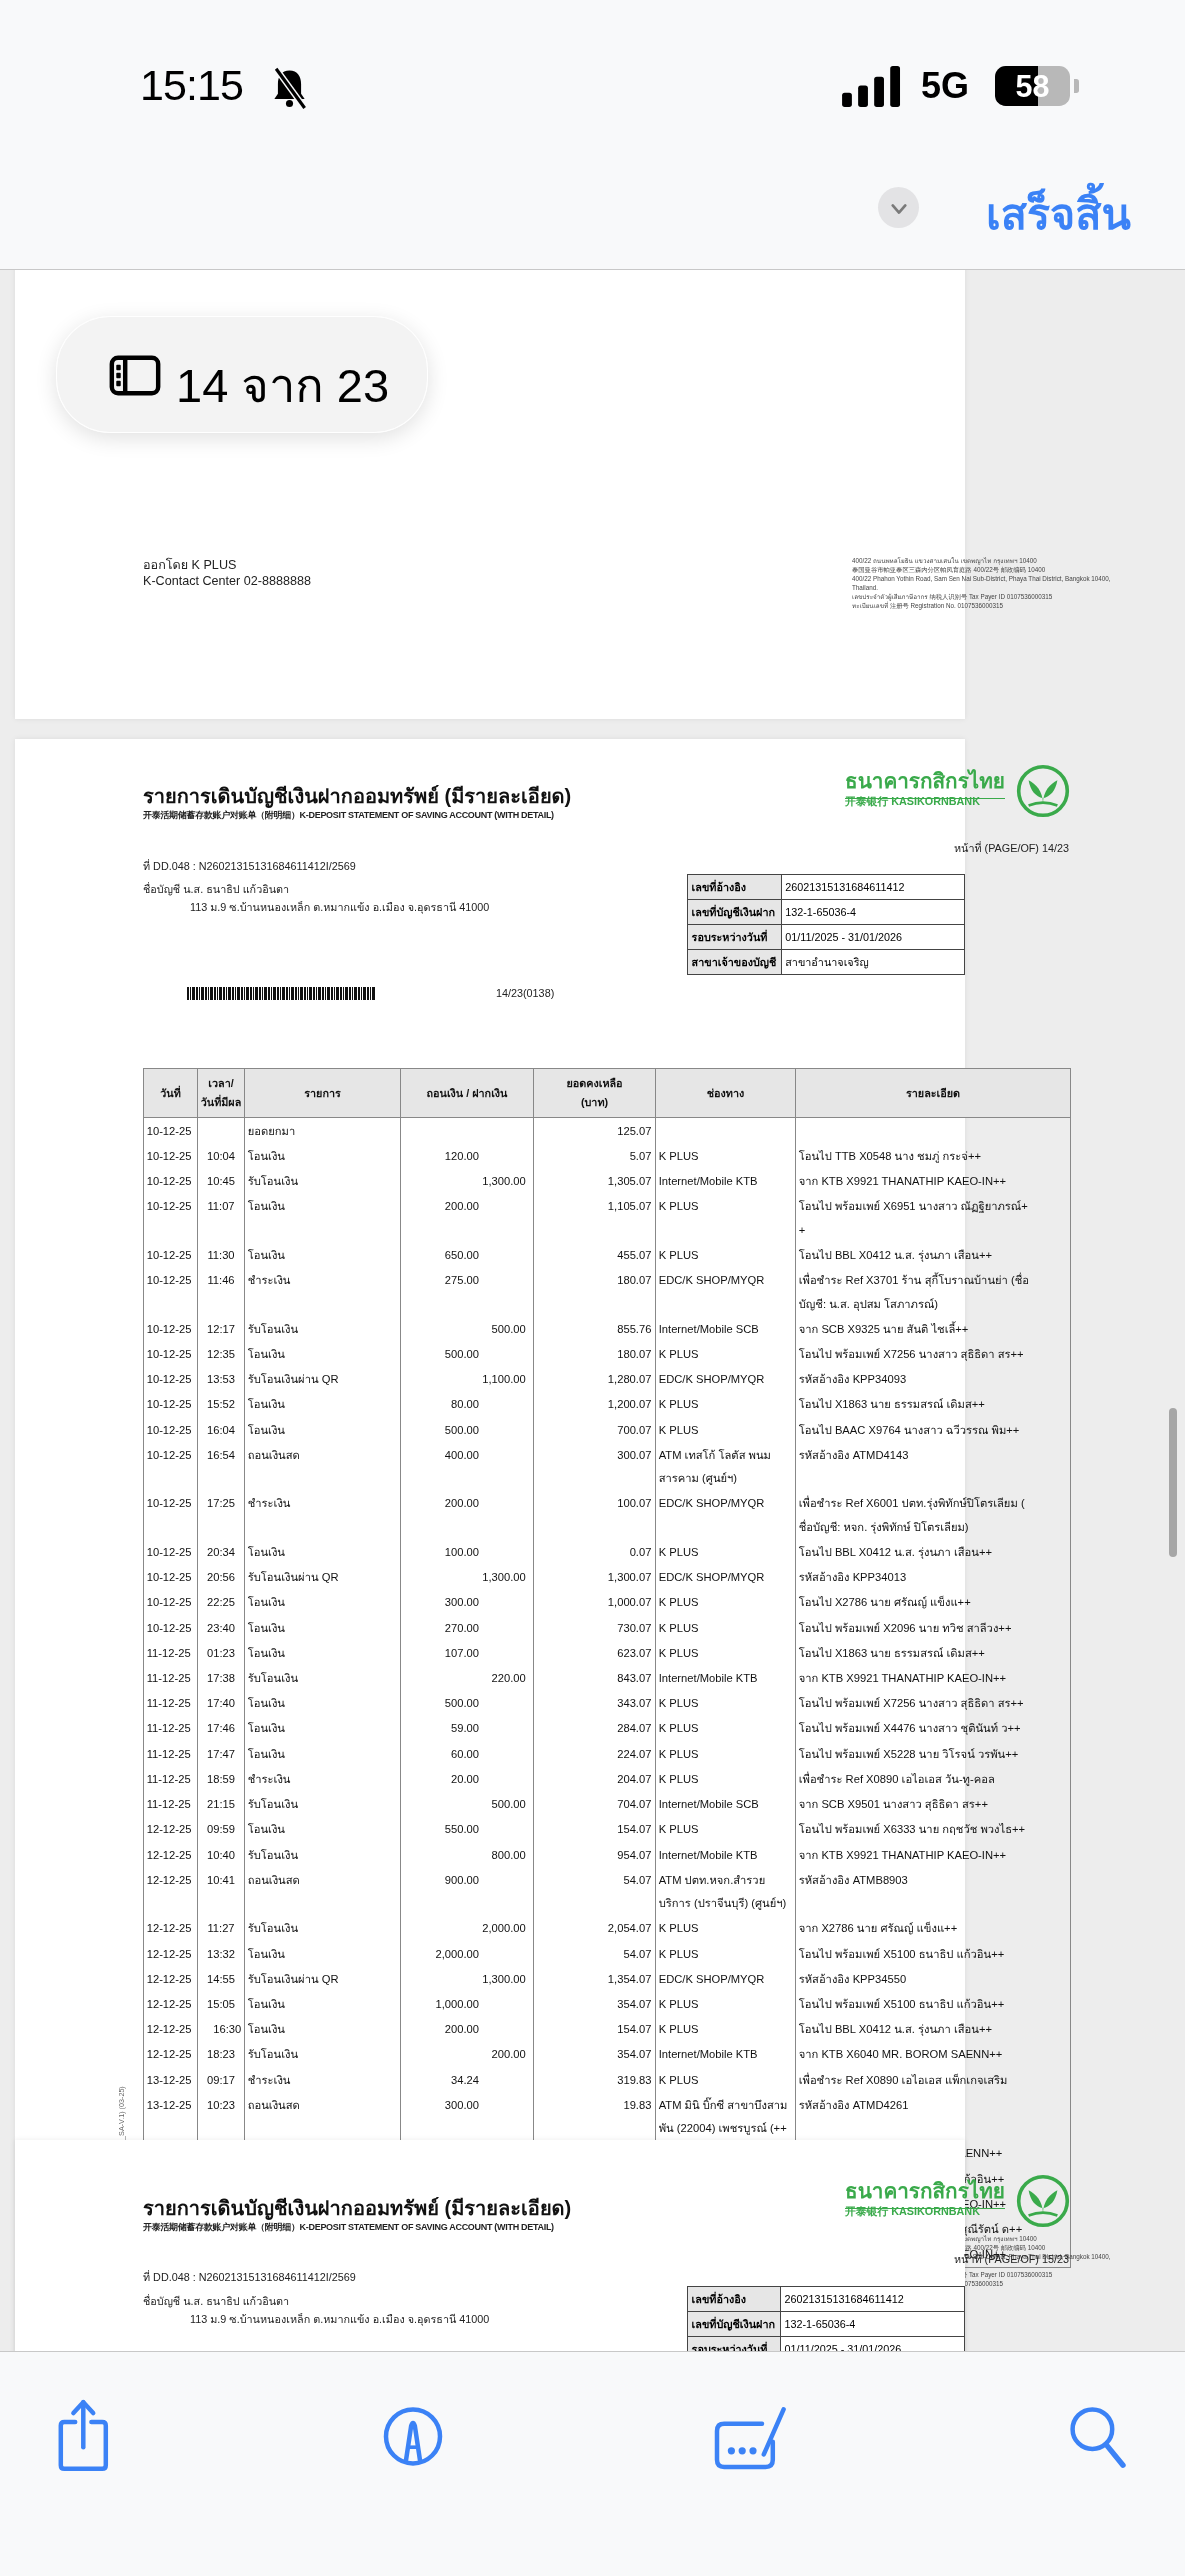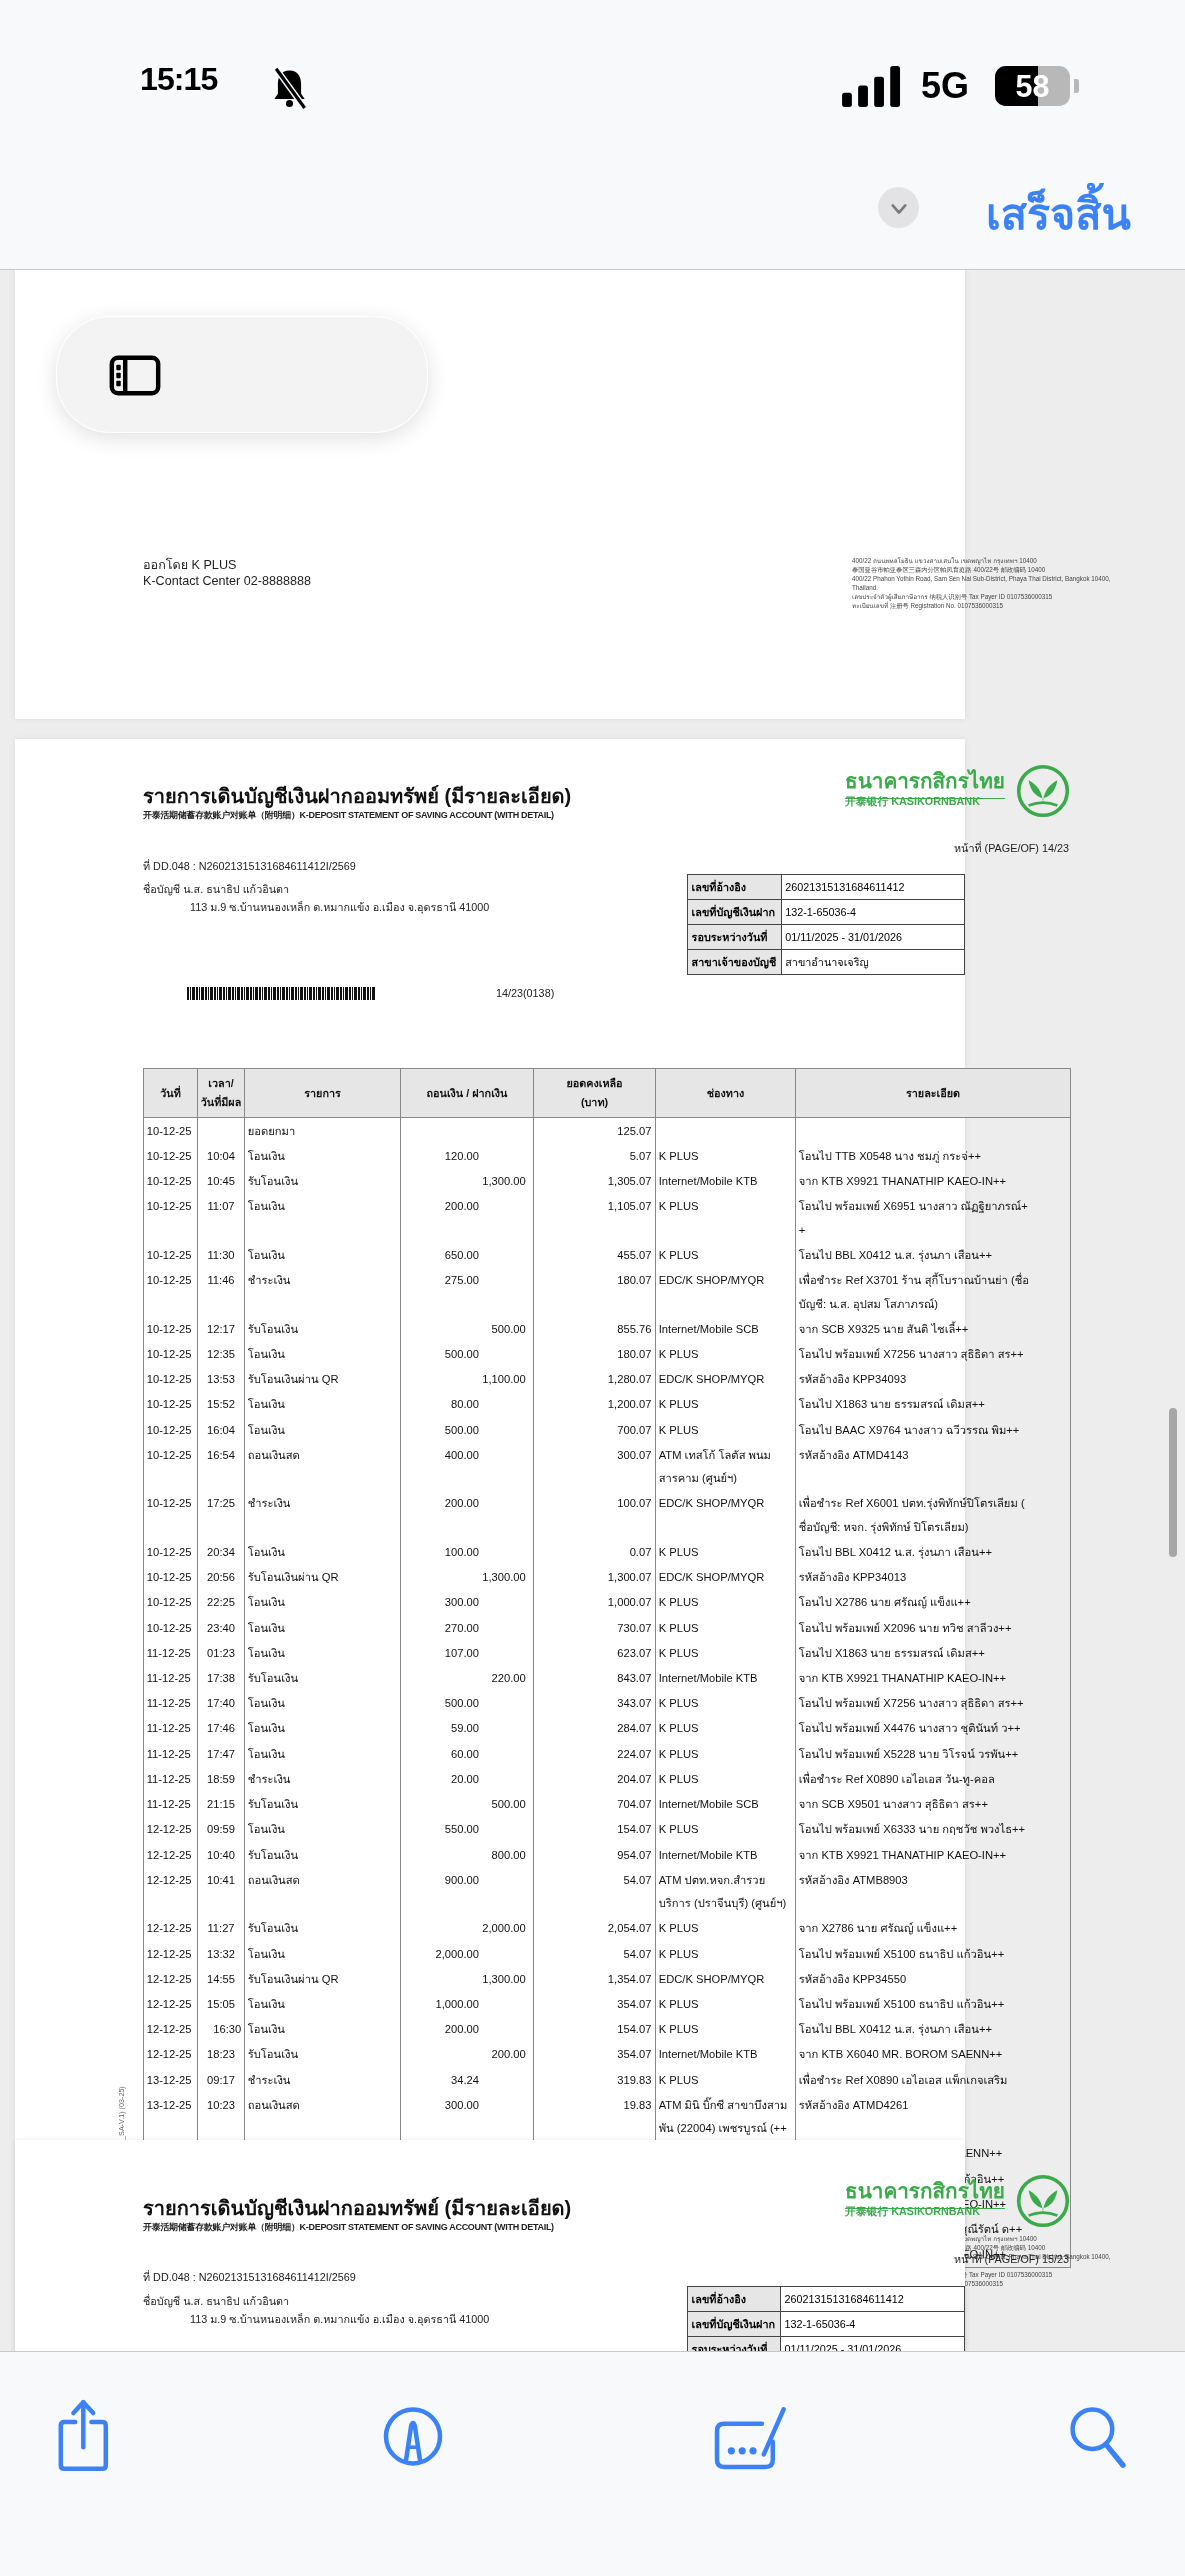--- a/index.html
+++ b/index.html
@@ -1,21 +1,21 @@
 <!DOCTYPE html>
 <html style="font-size:14.4px"><head>
 <meta charset="utf-8">
 <style>
   * { box-sizing: border-box; margin: 0; padding: 0; }
   html, body { width: 1186px; height: 2576px; overflow: hidden; background: #eeeeee; }
   body { font-family: "Liberation Sans", "DejaVu Sans", sans-serif; color: #000; position: relative; }
 
   
   .statusbar { position: absolute; left: 0; top: 0; width: 1186px; height: 162px; background: #f8f9fa; }
-  .sb-time { position: absolute; left: 140px; top: 61px; font-size: 32px; font-weight: 700; letter-spacing: -0.9px; }
+  .sb-time { position: absolute; left: 140px; top: 61px; font-size: 43px; font-weight: 400; letter-spacing: -0.9px; }
   .sb-bell { position: absolute; left: 269px; top: 65px; width: 41px; height: 45px; }
   .sb-signal { position: absolute; left: 842px; top: 66px; width: 59px; height: 41px; }
   .sb-5g { position: absolute; left: 921px; top: 65px; font-size: 36px; font-weight: 700; }
   .sb-battery { position: absolute; left: 995px; top: 66px; width: 75px; height: 40px; border-radius: 10.8px; overflow: hidden; background: #b8b8b8; }
   .sb-battery .fill { position: absolute; left: 0; top: 0; bottom: 0; width: 43px; background: #000; }
   .sb-battery .pct { position: absolute; left: 0; right: 0; top: 2.7px; text-align: center; font-size: 30.5px; font-weight: 700; color: #fff; }
   .sb-battery-cap { position: absolute; left: 1074px; top: 79px; width: 4.5px; height: 14.4px; border-radius: 0 2.7px 2.7px 0; background: #b8b8b8; }
 
   
   .nav { position: absolute; left: 0; top: 162px; width: 1186px; height: 108px; background: #f8f9fa; }
@@ -622,20 +622,21 @@
 </div>
 
 <div class="page-pill">
   <svg width="52" height="41" viewBox="0 0 58 46">
     <rect x="3" y="3" width="52" height="40" rx="7" fill="none" stroke="#000" stroke-width="5"></rect>
     <line x1="18" y1="3" x2="18" y2="43" stroke="#000" stroke-width="5"></line>
     <rect x="8" y="11" width="5" height="6" rx="1" fill="#000"></rect>
     <rect x="8" y="20" width="5" height="6" rx="1" fill="#000"></rect>
     <rect x="8" y="29" width="5" height="6" rx="1" fill="#000"></rect>
   </svg>
+  <div class="txt">14 จาก 23</div>
 </div>
 
 <div class="toolbar">
   <div class="tb-btn" style="left:50px;">
     <svg width="72" height="81" viewBox="0 0 80 90">
       <path d="M28 30 L16 30 Q12 30 12 34 L12 78 Q12 82 16 82 L58 82 Q62 82 62 78 L62 34 Q62 30 58 30 L46 30" fill="none" stroke="#3b82f6" stroke-width="5" stroke-linecap="round"></path>
       <line x1="37" y1="8" x2="37" y2="58" stroke="#3b82f6" stroke-width="5" stroke-linecap="round"></line>
       <polyline points="26,20 37,8 48,20" fill="none" stroke="#3b82f6" stroke-width="5" stroke-linecap="round" stroke-linejoin="round"></polyline>
     </svg>
   </div>

